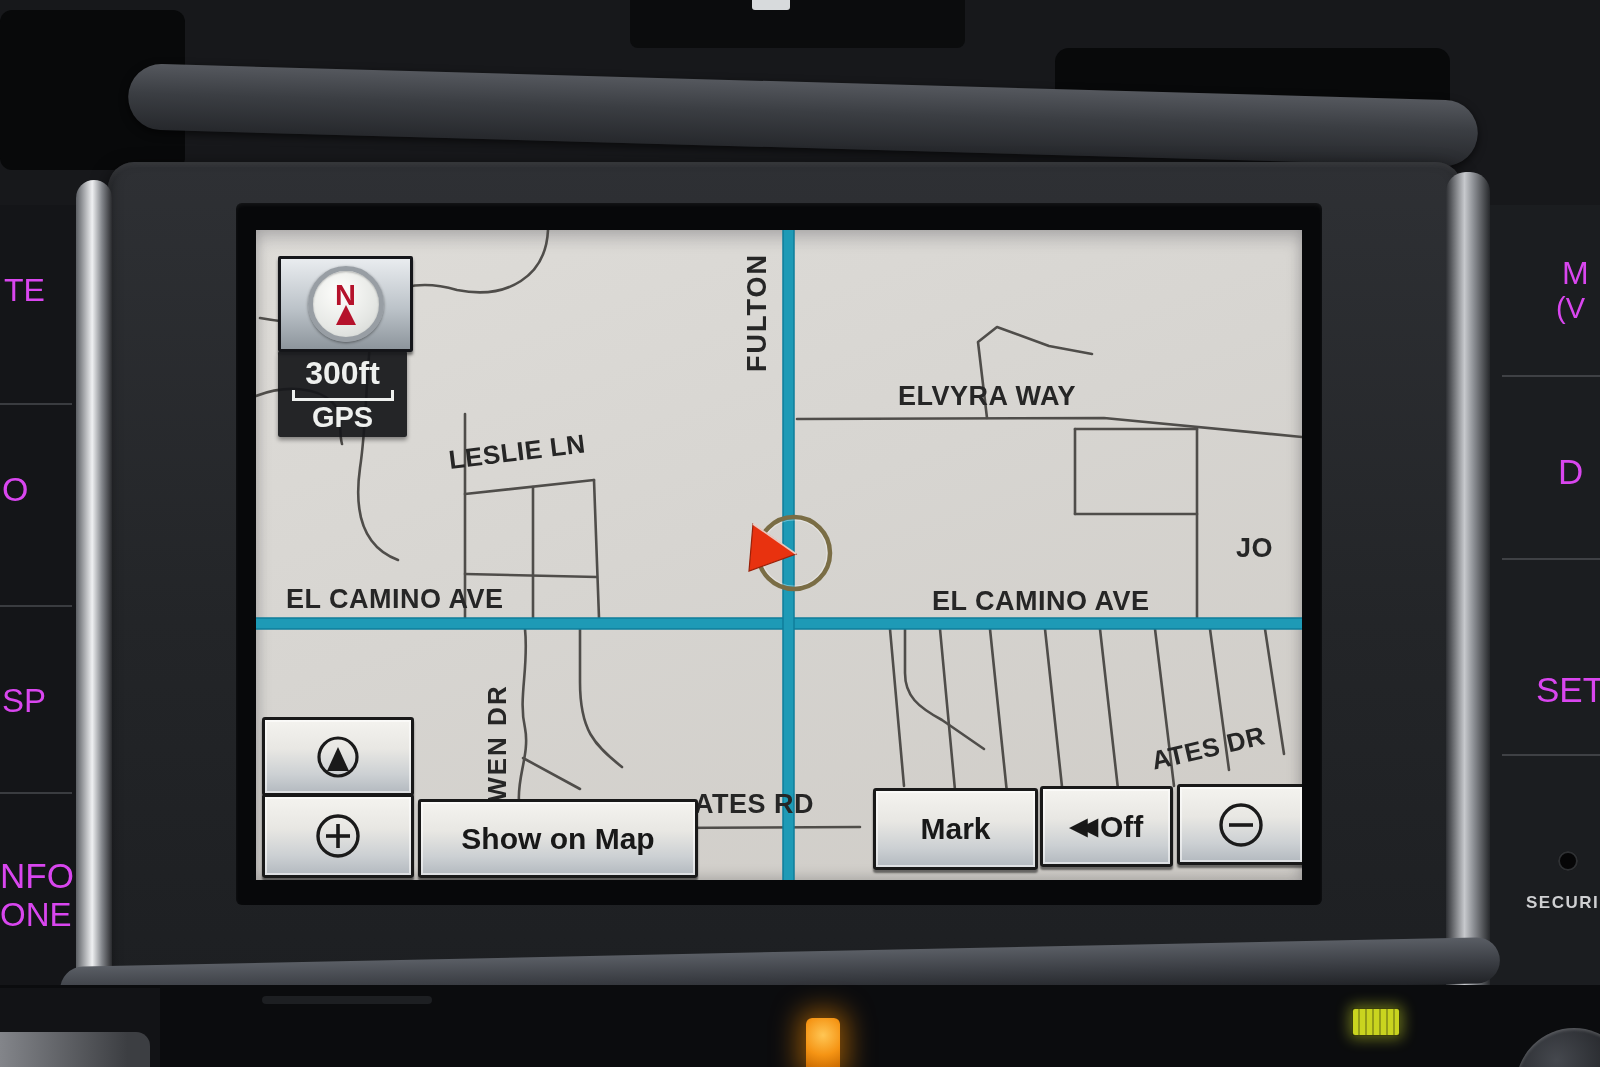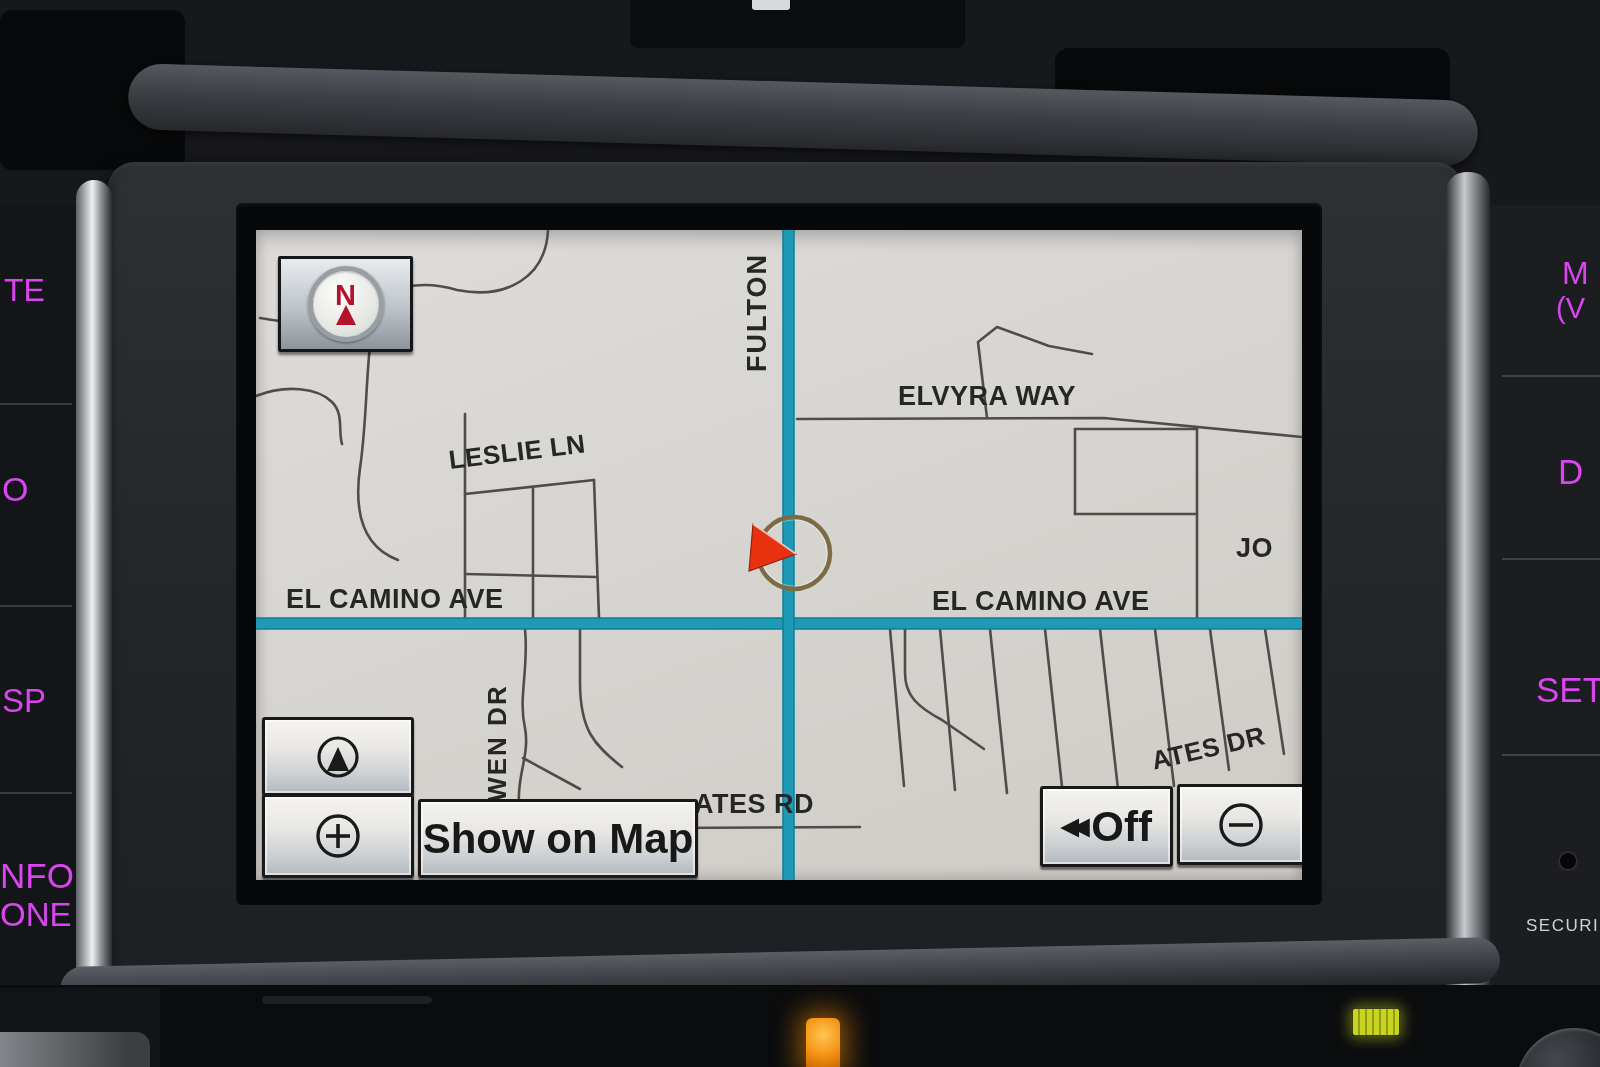--- a/index.html
+++ b/index.html
@@ -43,21 +43,21 @@
   .chrome-right{left:1446px;top:172px;width:44px;height:895px;border-radius:20px;
     background:linear-gradient(90deg,#2e3034 0%,#c7c9cd 42%,#8e9196 62%,#26282b 100%);}
 
   
   .left-panel{left:0;top:205px;width:76px;height:862px;background:#141518;}
   .right-panel{left:1490px;top:205px;width:110px;height:862px;background:#1b1d20;}
   .hw-sep{height:2px;background:#3a3c40;position:absolute;}
   .hw-frag{position:absolute;color:#d946ef;font-weight:400;white-space:nowrap;}
   .hw-led{left:1558px;top:851px;width:20px;height:20px;border-radius:50%;
     background:#060607;box-shadow:inset 0 0 0 2px #2e3033;}
-  .security-label{left:1526px;top:893px;color:#cfd0d2;font-size:17px;letter-spacing:1.5px;font-weight:400;margin-top:23px;}
+  .security-label{left:1526px;top:893px;color:#cfd0d2;font-size:17px;letter-spacing:1.5px;font-weight:700;}
 
   
   .head-unit{left:108px;top:162px;width:1354px;height:836px;border-radius:26px;
     background:linear-gradient(180deg,#2e3034 0%,#232528 55%,#1d1f22 100%);
     box-shadow:inset 0 3px 5px rgba(255,255,255,.07), inset 0 -6px 14px rgba(0,0,0,.6), 0 6px 18px rgba(0,0,0,.7);}
   .screen-frame{left:236px;top:203px;width:1086px;height:702px;background:#07080a;border-radius:6px;
     box-shadow:inset 0 2px 4px rgba(255,255,255,.06);}
   .screen{left:256px;top:230px;width:1046px;height:650px;overflow:hidden;
     background:linear-gradient(160deg,#dedcd8 0%,#d7d5d1 45%,#cfccc7 100%);
     box-shadow:inset 0 8px 16px rgba(20,20,30,.22), inset 0 -5px 12px rgba(20,20,30,.14);}
@@ -69,21 +69,21 @@
     letter-spacing:.5px;white-space:nowrap;}
   .street.vertical{writing-mode:vertical-rl;transform:rotate(180deg);letter-spacing:2px;}
   .street.tilt7{transform:rotate(-7deg);transform-origin:left center;}
   .street.tilt13{transform:rotate(-13deg);transform-origin:left center;font-size:26px;}
 
   
   .map-btn{position:absolute;display:flex;align-items:center;justify-content:center;
     border:3px solid #191919;border-radius:3px;color:#181818;font-weight:700;
     background:linear-gradient(180deg,#f4f3ef 0%,#e8e7e3 40%,#ccd0d3 75%,#b3b9bf 100%);
     box-shadow:0 3px 2px rgba(0,0,0,.5), inset 0 0 0 2px rgba(255,255,255,.55);}
-  .btn-text{font-size:42px;}
+  .btn-text{font-size:30px;}
   .off-prefix{font-size:23px;letter-spacing:-7px;margin-right:9px;}
 
   
   .compass-btn{left:22px;top:26px;width:129px;height:90px;border:3px solid #15161a;border-radius:2px;
     display:flex;align-items:center;justify-content:center;
     background:linear-gradient(180deg,#e9ecef 0%,#bcc3c9 55%,#8d959c 100%);
     box-shadow:0 3px 3px rgba(0,0,0,.5);position:absolute;}
   .compass-circle{width:66px;height:66px;border-radius:50%;
     background:radial-gradient(circle at 40% 32%,#fefefc 0%,#e6e8e5 60%,#cfd2cf 100%);
     border:5px solid #989ea4;box-shadow:0 1px 3px rgba(0,0,0,.45), inset 0 1px 2px rgba(0,0,0,.25);
@@ -192,37 +192,45 @@
     <polygon points="48,47 5,17 1,64" fill="#e8320f" stroke="#9a2008" stroke-width="1.2"></polygon>
     <line x1="48" y1="47" x2="5" y2="17" stroke="rgba(255,240,235,0.8)" stroke-width="1.6"></line>
   </svg>
 
   <div class="compass-btn">
     <div class="compass-circle">
       <div class="compass-n">N</div>
       <div class="compass-tri"></div>
     </div>
   </div>
+  <div class="scale-box">
+    <div class="scale-dist">300ft</div>
+    <div class="scale-bracket"></div>
+    <div class="scale-gps">GPS</div>
+  </div>
 
   <div class="map-btn" style="left:6px;top:487px;width:146px;height:73px;">
     <svg width="48" height="48" viewBox="0 0 48 48">
       <circle cx="24" cy="24" r="19" fill="none" stroke="#1a1a1a" stroke-width="3.2"></circle>
       <polygon points="24,14 13,38 35,38" fill="#1a1a1a"></polygon>
     </svg>
   </div>
   <div class="map-btn" style="left:6px;top:564px;width:146px;height:78px;">
     <svg width="50" height="50" viewBox="0 0 50 50">
       <circle cx="25" cy="25" r="20" fill="none" stroke="#1a1a1a" stroke-width="3.4"></circle>
       <line x1="13" y1="25" x2="37" y2="25" stroke="#1a1a1a" stroke-width="3.6"></line>
       <line x1="25" y1="13" x2="25" y2="37" stroke="#1a1a1a" stroke-width="3.6"></line>
     </svg>
   </div>
   <div class="map-btn" style="left:162px;top:569px;width:274px;height:73px;">
     <span class="btn-text">Show on Map</span>
   </div>
+  <div class="map-btn" style="left:617px;top:558px;width:159px;height:76px;">
+    <span class="btn-text">Mark</span>
+  </div>
   <div class="map-btn" style="left:784px;top:556px;width:127px;height:75px;">
     <span class="off-prefix">◀◀</span>
     <span class="btn-text">Off</span>
   </div>
   <div class="map-btn" style="left:921px;top:554px;width:122px;height:75px;">
     <svg width="50" height="50" viewBox="0 0 50 50">
       <circle cx="25" cy="25" r="20" fill="none" stroke="#1a1a1a" stroke-width="3.4"></circle>
       <line x1="13" y1="25" x2="37" y2="25" stroke="#1a1a1a" stroke-width="3.6"></line>
     </svg>
   </div>

